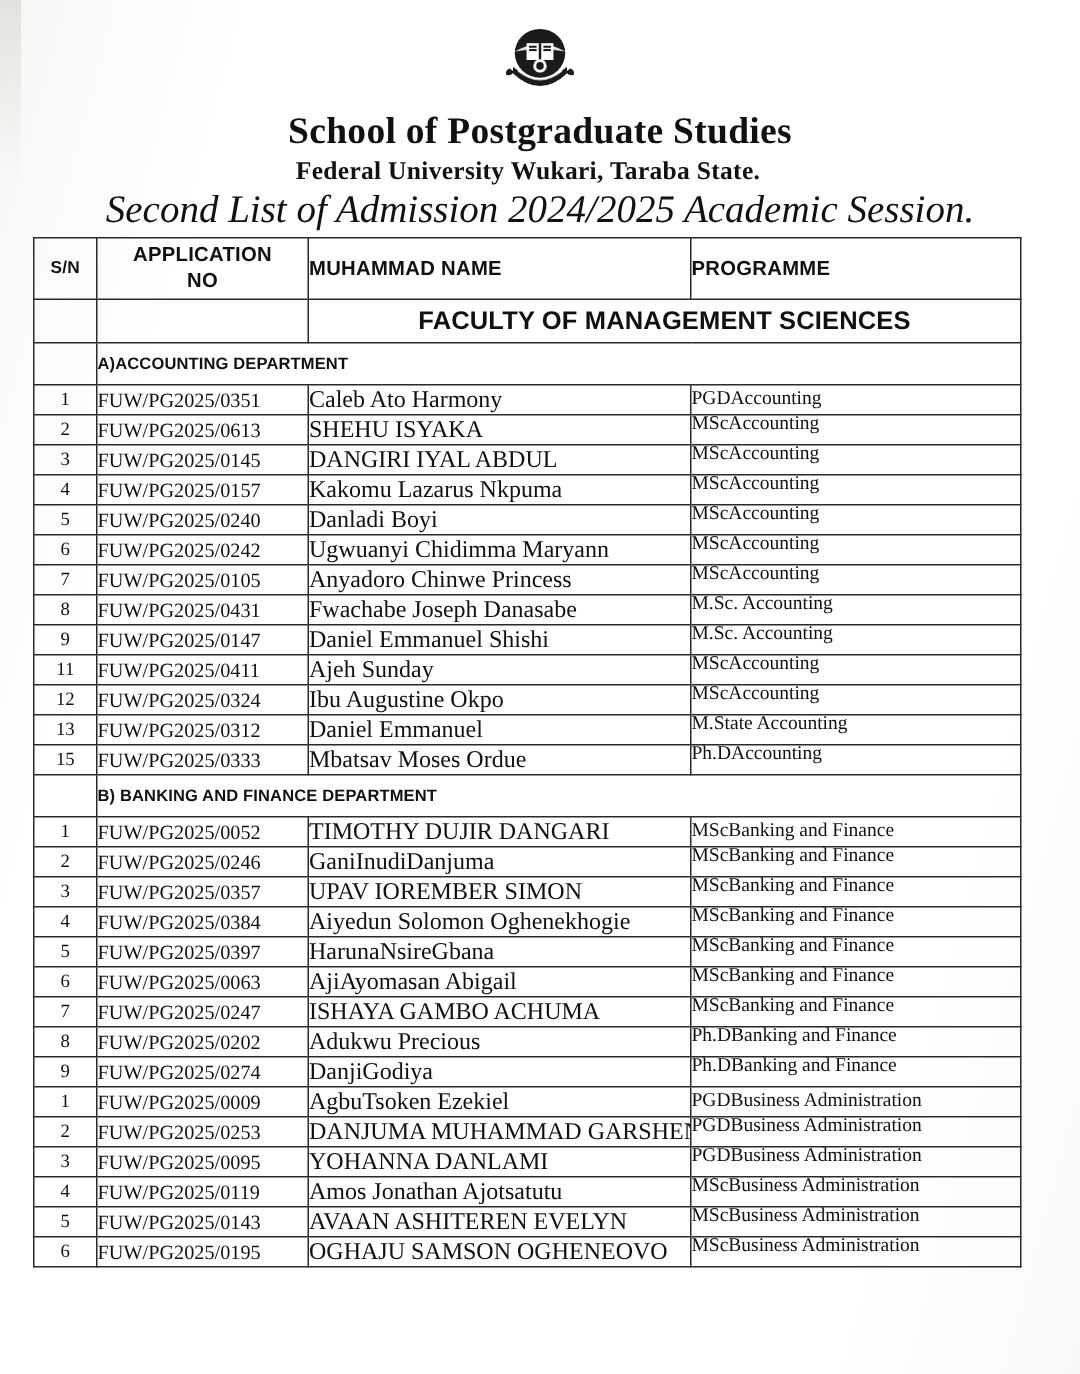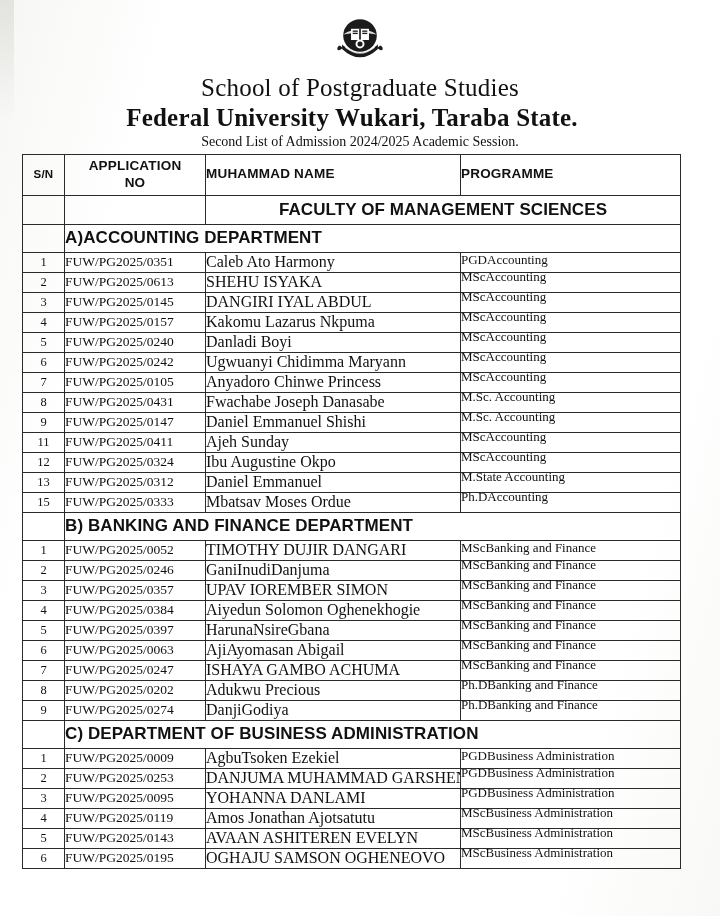--- a/index.html
+++ b/index.html
@@ -39,40 +39,41 @@
     padding-top: 12px;
   }
   .crest {
     width: 56px;
     height: 56px;
     margin: 0 auto 6px auto;
     display: block;
   }
   .title-1 {
     font-family: "Liberation Serif", serif;
-    font-weight: normal;
+    font-weight: bold;
     font-size: 25px;
     letter-spacing: 0.2px;
     line-height: 1.12;
     margin: 0;
   }
   .title-2 {
     font-family: "Liberation Serif", serif;
     font-weight: bold;
-    font-size: 25px;
+    font-size: 17px;
     letter-spacing: 0.2px;
     line-height: 1.12;
     margin: 2px 16px 0 0;
   }
   .subtitle {
     font-family: "Liberation Serif", serif;
     font-weight: normal;
-    font-size: 14px;
+    font-size: 26px;
     line-height: 1.12;
     margin: 2px 0 4px 0;
+    font-style: italic;
   }
 
   
   .table-wrap {
     position: relative;
     margin: 0 40px 0 22px;
   }
   table.admission {
     width: 658px;
     border-collapse: collapse;
@@ -123,21 +124,21 @@
     white-space: nowrap;
   }
   td.faculty-blank {
     height: 28px;
   }
 
   
   td.dept {
     font-family: "Liberation Sans", sans-serif;
     font-weight: bold;
-    font-size: 17px;
+    font-size: 11px;
     letter-spacing: 0.1px;
     text-align: left;
     height: 27px;
     padding: 2px 0 2px 12px;
     white-space: nowrap;
   }
   td.dept-blank {
     height: 27px;
   }
 
@@ -408,24 +409,20 @@
             </td>
           </tr>
           <tr class="data-row">
             <td class="sn">9</td>
             <td class="appno">FUW/PG2025/0274</td>
             <td class="sname">DanjiGodiya</td>
             <td class="prog">
               <span class="prog-text">Ph.DBanking and Finance</span>
             </td>
           </tr>
-          <tr>
-            <td class="dept-blank"></td>
-            <td class="dept" colspan="3">C) DEPARTMENT OF BUSINESS ADMINISTRATION</td>
-          </tr>
           <tr class="data-row">
             <td class="sn">1</td>
             <td class="appno">FUW/PG2025/0009</td>
             <td class="sname">AgbuTsoken Ezekiel</td>
             <td class="prog first-of-block">
               <span class="prog-text">PGDBusiness Administration</span>
             </td>
           </tr>
           <tr class="data-row">
             <td class="sn">2</td>

